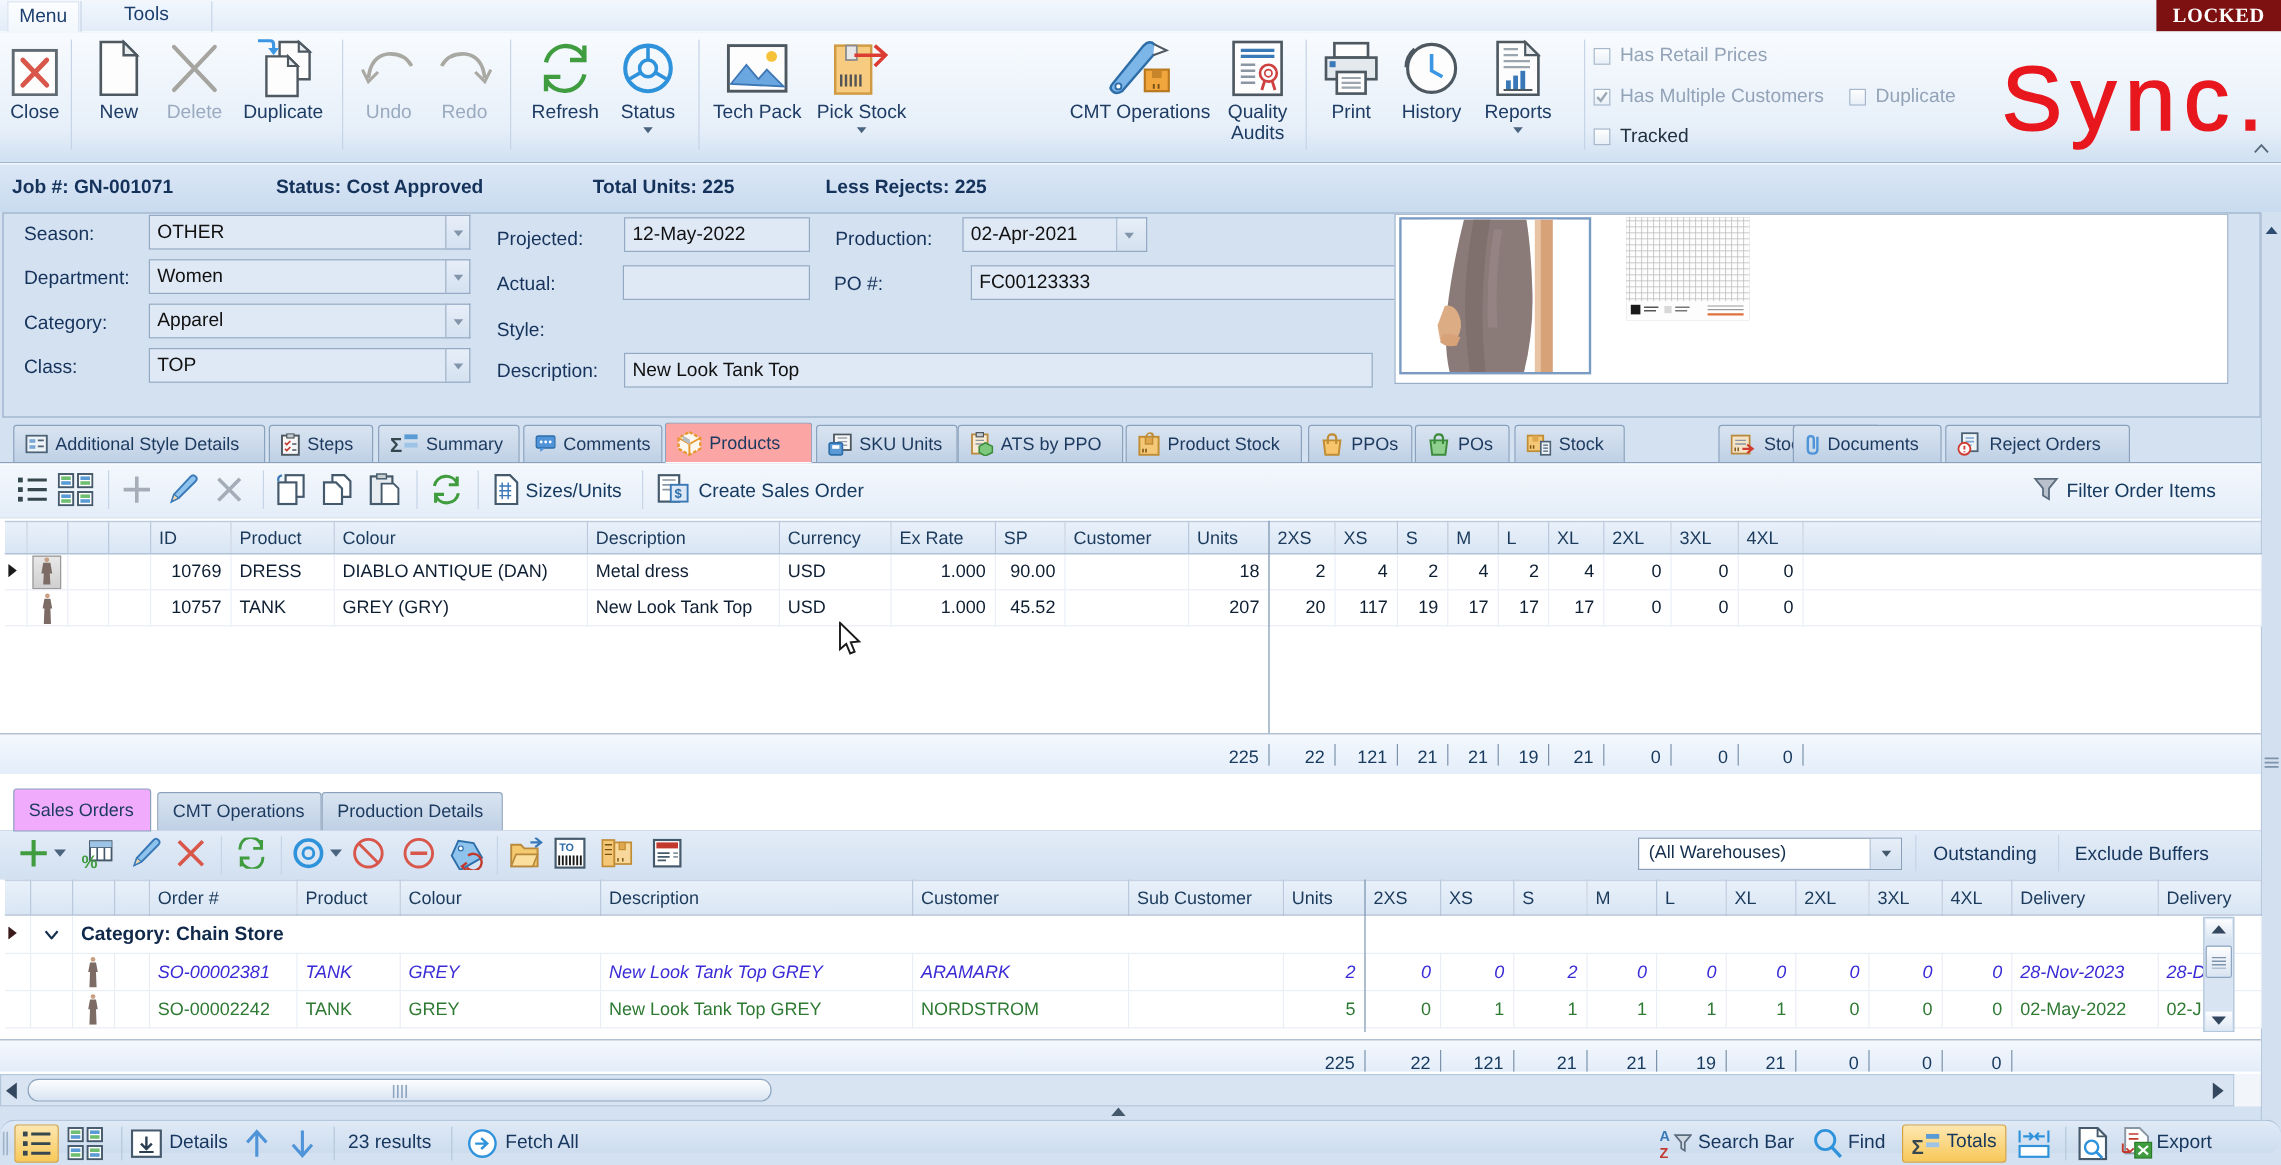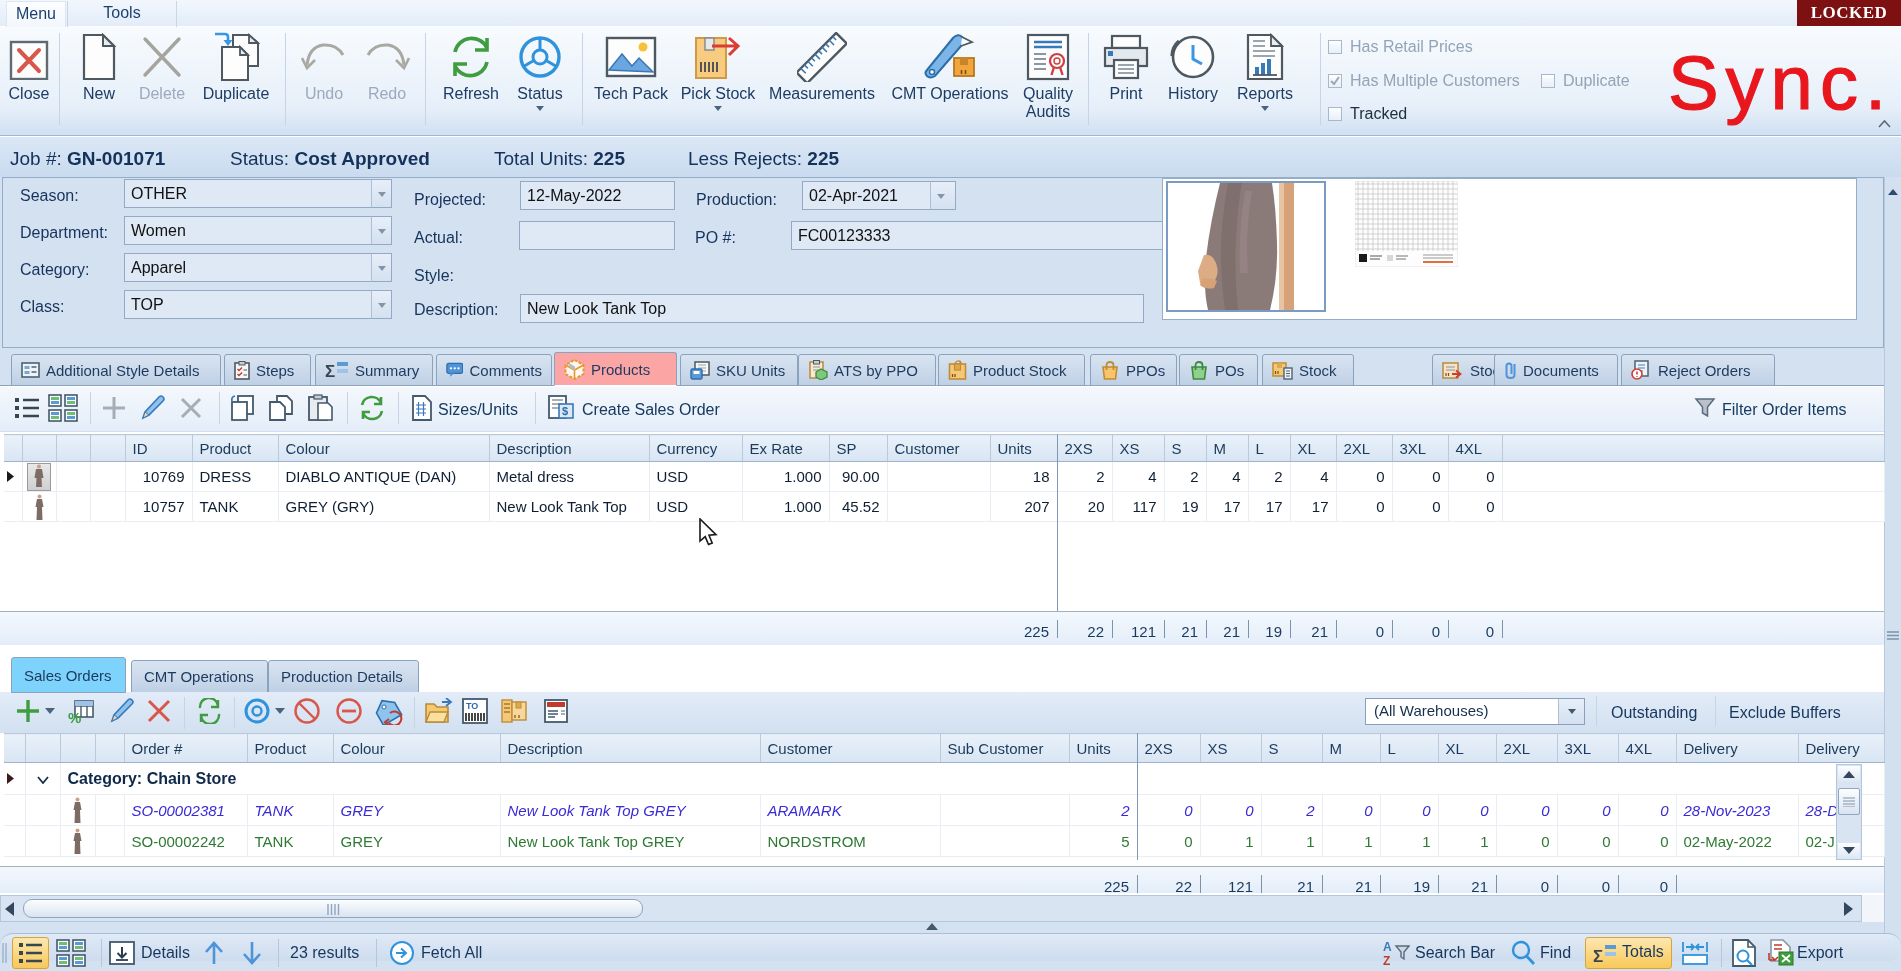--- a/index.html
+++ b/index.html
@@ -28,21 +28,21 @@
 .rbtn.dis { color:#9aaabf; }
 .caret { width:0; height:0; border-left:4px solid transparent; border-right:4px solid transparent;
   border-top:5px solid #4a637f; margin:3px auto 0; }
 .cbrow { position:absolute; display:flex; align-items:center; gap:8px; color:#93a3b8; font-size:16px; }
 .cbx { width:14px; height:14px; border:1px solid #a7b8cc; background:linear-gradient(#fdfefe,#e8eff7); }
 #synclogo { position:absolute; right:8px; top:6px; color:#e8171e; font-size:76px; font-weight:normal;
   -webkit-text-stroke:1.2px #e8171e; letter-spacing:7px; line-height:100px; }
 
 #jobbar { left:0; top:136px; width:1901px; height:41px;
   background:linear-gradient(#dbe7f6,#c9dbef); border-top:1px solid #fff; }
-#jobbar span { position:absolute; top:11px; font-size:19px; color:#14325a; white-space:pre; }
+#jobbar span { position:absolute; top:11px; font-size:16px; color:#14325a; white-space:pre;font-weight:bold; }
 
 #form { left:0; top:177px; width:1901px; height:172px; background:#d4e1f1; }
 .flabel { position:absolute; font-size:16px; color:#16335c; }
 .fbox { position:absolute; height:29px; background:#dfe9f6; border:1px solid #94aac4;
   font-size:16px; color:#111; padding:3px 6px; line-height:21px; white-space:pre; }
 .fdrop { position:absolute; width:21px; height:29px; background:linear-gradient(#e7eef8,#d4e1f0);
   border:1px solid #94aac4; border-left:1px solid #aebfd4; }
 .fdrop:after { content:""; position:absolute; left:6px; top:12px; width:0; height:0;
   border-left:4px solid transparent; border-right:4px solid transparent; border-top:5px solid #8395ab; }
 
@@ -63,21 +63,21 @@
 .grow td { height:30px; color:#0f1f33; border-bottom:1px solid #e9eef5; border-right:1px solid #e9eef5; background:#fff;}
 .num { text-align:right; }
 .gfoot { position:absolute; left:0; width:1884px; height:28px; background:linear-gradient(#f4f8fd,#e3edf9);
   border-top:1px solid #9db1c8; }
 .gfoot span { position:absolute; top:11px; font-size:15px; color:#173a5e; text-align:right; }
 .tick { position:absolute; top:8px; width:1px; height:18px; background:#7d93ac; }
 
 .stab { position:absolute; height:33px; background:linear-gradient(#d9e4f1,#bfd0e5);
   border:1px solid #8ba2bd; border-radius:3px 3px 0 0; display:flex; align-items:center;
   padding:0 12px; font-size:15px; color:#1c3a5f; top:660px; }
-.stab.sel { background:#7dd3fc; top:657px; height:36px; z-index:5; }
+.stab.sel { background:#f0abfc; top:657px; height:36px; z-index:5; }
 #scontent { left:0; top:692px; width:1884px; height:203px; background:#fff; border-top:1px solid #8ba2bd; }
 #stoolbar { left:0; top:692px; width:1884px; height:41px; background:linear-gradient(#e3ecf8,#d2e0f0); }
 #sgrid .srow1 td { color:#3a2bd6;font-style:italic; }
 #sgrid .srow2 td { color:#2e7a33; }
 
 #hscroll { left:0; top:895px; width:1862px; height:27px; background:#d8e4f2; border:1px solid #b4c6dc; }
 #hthumb { position:absolute; left:22px; top:3px; width:620px; height:19px; border:1px solid #8fa6c0;
   border-radius:9px; background:linear-gradient(#fcfdfe,#d9e4f1); }
 #statusbar { left:0; top:933px; width:1901px; height:28px;
   background:linear-gradient(#e0eaf7,#cddcee); border-top:1px solid #aabfd6;border-radius:13px; }
@@ -192,31 +192,20 @@
     <div class="ric">
         <svg width="52" height="50" viewBox="0 0 52 50">
       <rect x="4" y="6" width="30" height="40" fill="#f7cb80" stroke="#cf9a42" stroke-width="2"></rect>
       <rect x="13" y="6" width="9" height="12" fill="#e8e8e8" stroke="#8c8c8c" stroke-width="1.5"></rect>
       <path d="M20 14 H44 M37 6 L46 14 L37 23" fill="none" stroke="#dc3c32" stroke-width="3"></path>
       <path d="M9 30 v10 M13 30 v10 M17 30 v10 M21 30 v10 M25 30 v10" stroke="#555" stroke-width="2"></path>
     </svg>
       </div>
     <div class="rlb">Pick Stock</div>
     <div class="caret"></div>
-  </div>
-  <div class="rbtn" style="left:764px;width:116px">
-    <div class="ric">
-        <svg width="50" height="50" viewBox="0 0 50 50">
-      <rect x="-4" y="18" width="56" height="15" fill="#fdfdfd" stroke="#4d5861" stroke-width="2.4" transform="rotate(-45 25 25)"></rect>
-      <g transform="rotate(-45 25 25)" stroke="#3a79b8" stroke-width="1.6">
-        <path d="M2 18 v7 M7 18 v5 M12 18 v7 M17 18 v5 M22 18 v7 M27 18 v5 M32 18 v7 M37 18 v5 M42 18 v7 M47 18 v5"></path>
-      </g>
-    </svg>
-      </div>
-    <div class="rlb">Measurements</div>
   </div>
   <div class="rbtn" style="left:886px;width:128px">
     <div class="ric">
         <svg width="54" height="50" viewBox="0 0 54 50">
       <path d="M4 38 L30 6 Q35 1 39 5 Q43 9 38 14 L12 44 Q7 47 4 44 Q1 41 4 38 Z" fill="#7cb6e8" stroke="#2d6da8" stroke-width="2"></path>
       <circle cx="9" cy="40" r="2.5" fill="#fff" stroke="#2d6da8" stroke-width="1.5"></circle>
       <path d="M39 5 L49 10 L38 14" fill="#fdfdfd" stroke="#4d5861" stroke-width="1.8"></path>
       <rect x="31" y="26" width="20" height="18" fill="#f0a63c" stroke="#b87820" stroke-width="1.8"></rect>
       <rect x="37" y="26" width="8" height="7" fill="#c88428"></rect>
       <path d="M38.5 38 v4 M42.5 38 v4" stroke="#7a4f12" stroke-width="1.6"></path>
@@ -321,21 +310,21 @@
     <div class="fdrop" style="left:371px;top:113px"></div>
 
   <div class="flabel" style="left:414px;top:14px">Projected:</div>
   <div class="fbox" style="left:520px;top:4px;width:155px">12-May-2022</div>
   <div class="flabel" style="left:696px;top:14px">Production:</div>
   <div class="fbox" style="left:802px;top:4px;width:129px">02-Apr-2021</div>
     <div class="fdrop" style="left:930px;top:4px;width:26px"></div>
   <div class="flabel" style="left:414px;top:52px">Actual:</div>
   <div class="fbox" style="left:519px;top:44px;width:156px"></div>
   <div class="flabel" style="left:695px;top:52px">PO #:</div>
-  <div class="fbox" style="left:791px;top:44px;width:382px">FC00123333</div>
+  <div class="fbox" style="left:809px;top:44px;width:382px">FC00123333</div>
   <div class="flabel" style="left:414px;top:90px">Style:</div>
   <div class="flabel" style="left:414px;top:124px">Description:</div>
   <div class="fbox" style="left:520px;top:117px;width:624px">New Look Tank Top</div>
 
   <div style="position:absolute;left:1162px;top:1px;width:695px;height:142px;background:#fff;border:1px solid #96adc8"></div>
   <div style="position:absolute;left:1166px;top:4px;width:160px;height:131px;border:2px solid #7a9cc4;background:#fff"></div>
   <svg style="position:absolute;left:1190px;top:6px" width="108" height="127" viewBox="0 0 108 127">
     <rect width="108" height="127" fill="#fff"></rect>
     <rect x="93" y="0" width="11" height="127" fill="#d8a279"></rect>
     <rect x="89" y="0" width="5" height="127" fill="#e8c4a4"></rect>

